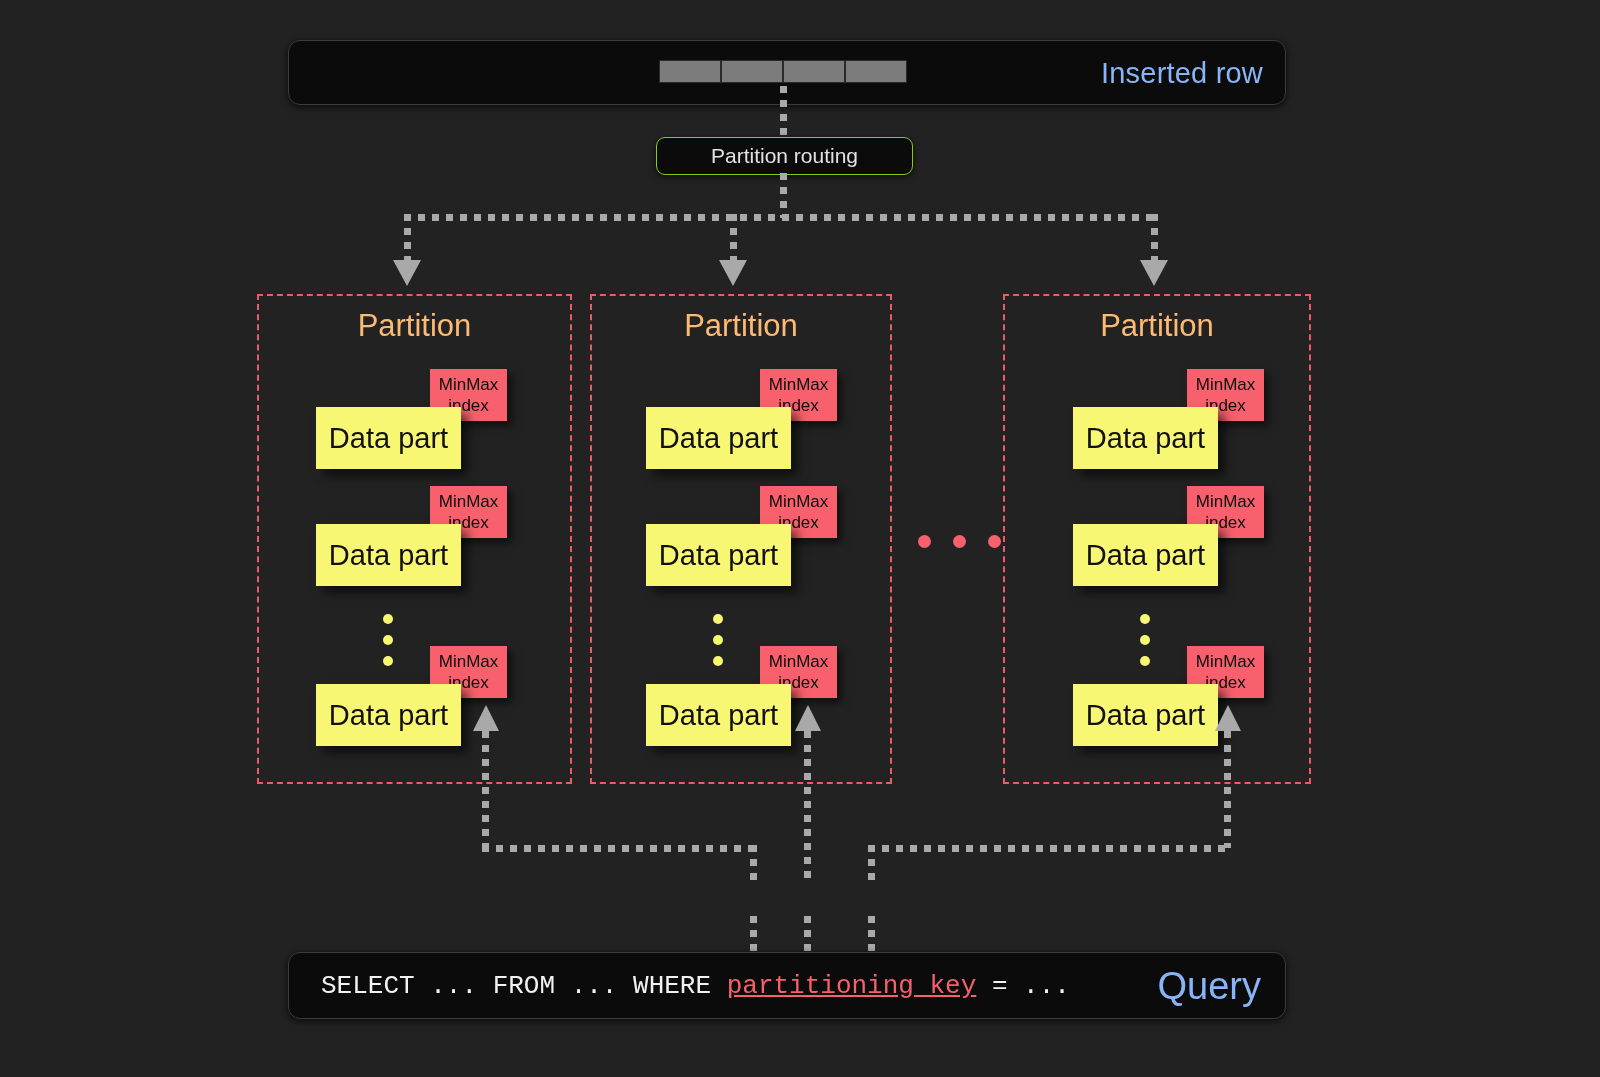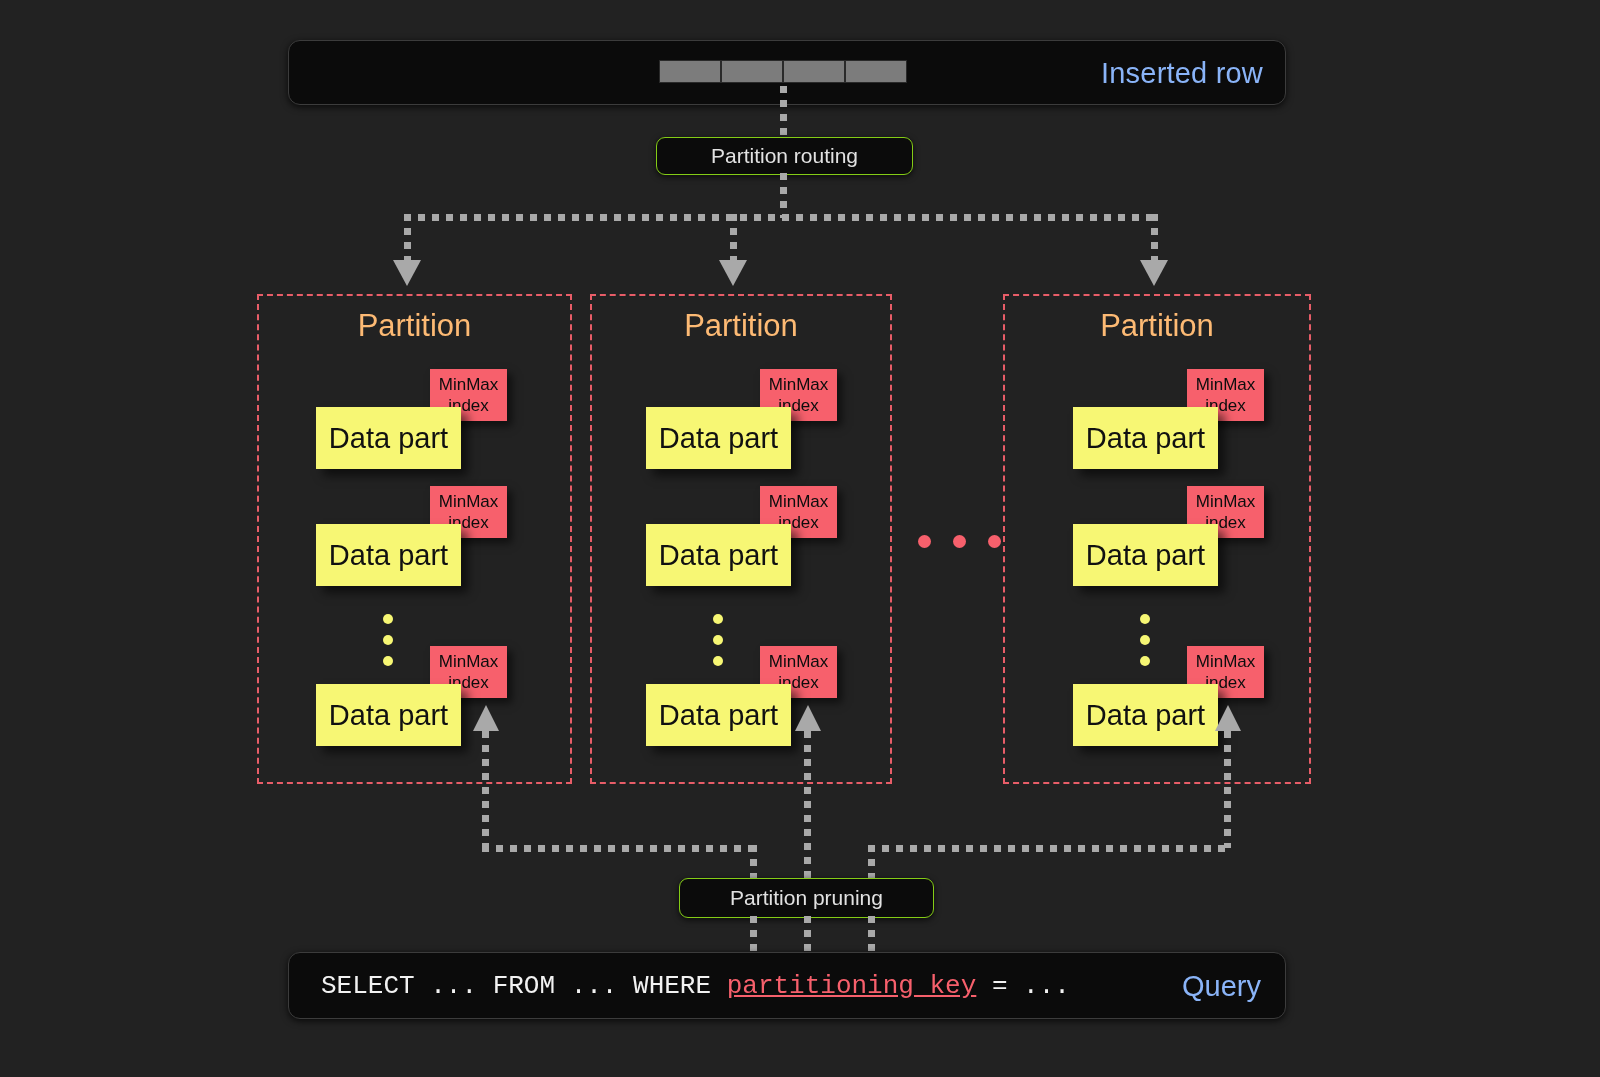--- a/index.html
+++ b/index.html
@@ -79,21 +79,21 @@
 
   
   #query-panel{left:288px;top:952px;width:996px;height:65px;}
   #query-text{
     position:absolute;left:32px;top:50%;transform:translateY(-50%);
     font-family:"Liberation Mono", monospace;font-size:26px;color:#f2f2f2;white-space:pre;
   }
   #query-text .key{color:#f7606c;text-decoration:underline;}
   #query-label{
     position:absolute;right:24px;top:50%;transform:translateY(-50%);
-    color:#8ab4f8;font-size:29px;white-space:nowrap;text-align:right;
+    color:#8ab4f8;font-size:38px;white-space:nowrap;text-align:right;
   }
 </style>
 </head>
 <body>
 
 <div id="stage">
 
   <div class="panel" id="inserted-row-panel">
     <div id="row-cells">
       <span class="row-cell"></span>
@@ -237,23 +237,20 @@
   <div class="dl-v" style="left:804px;top:731px;height:152px;"></div>
 
   <div class="arrow-up" style="left:1215px;top:705px;"></div>
   <div class="dl-v" style="left:1224px;top:731px;height:117px;"></div>
 
   <div class="dl-h" style="left:482px;top:845px;width:275px;"></div>
   <div class="dl-h" style="left:868px;top:845px;width:363px;"></div>
   <div class="dl-v" style="left:750px;top:845px;height:38px;"></div>
   <div class="dl-v" style="left:868px;top:845px;height:38px;"></div>
 
-  <div class="pillbox" id="partition-pruning-box">
-    <span>Partition pruning</span>
-  </div>
 
   <div class="dl-v" style="left:750px;top:916px;height:36px;"></div>
   <div class="dl-v" style="left:804px;top:916px;height:36px;"></div>
   <div class="dl-v" style="left:868px;top:916px;height:36px;"></div>
 
   <div class="panel" id="query-panel">
     <div id="query-text"><span>SELECT ... FROM ... WHERE </span><span class="key">partitioning_key</span><span> = ...</span></div>
     <div id="query-label">Query</div>
   </div>
 

